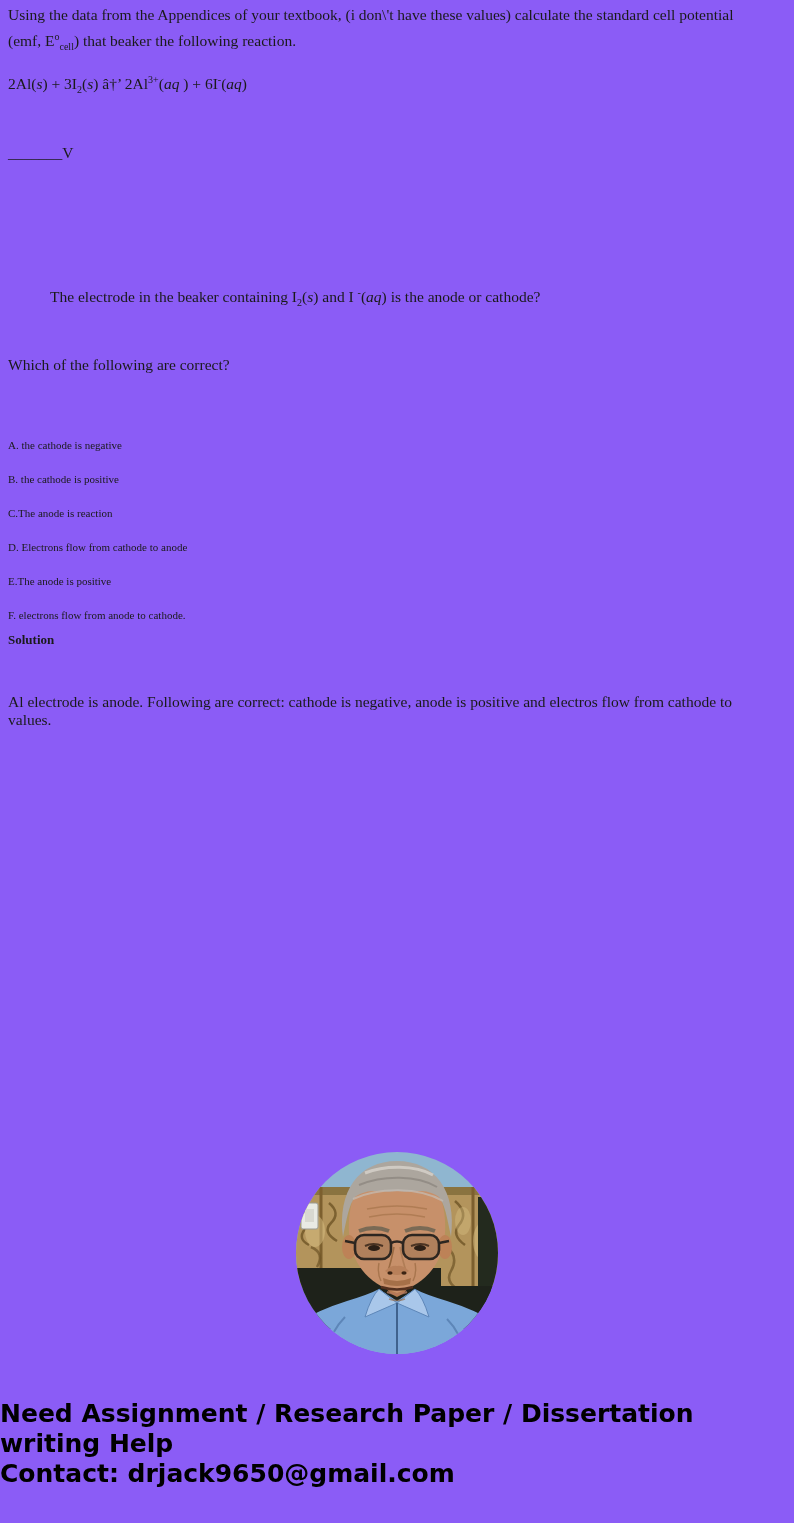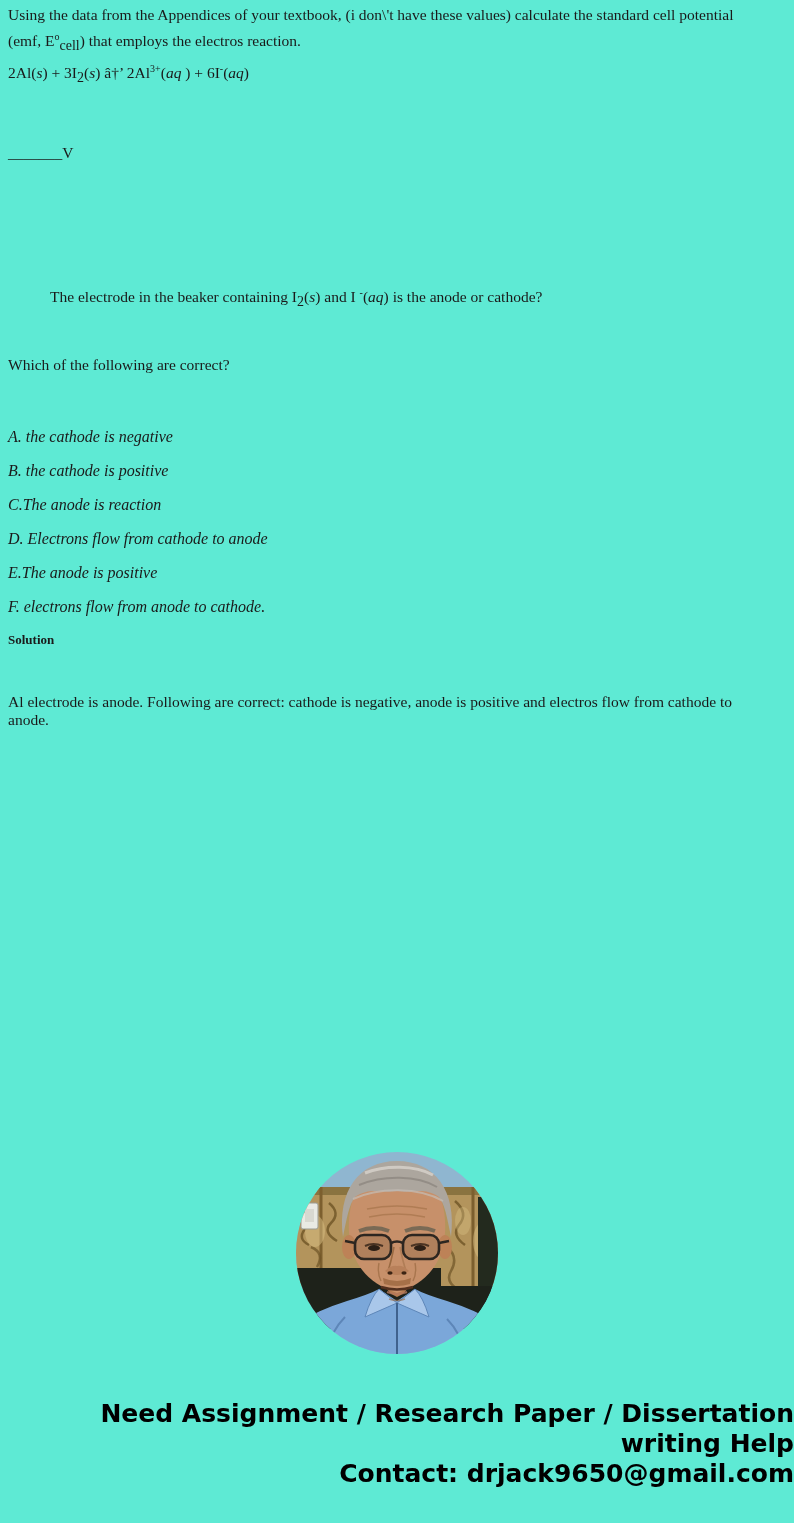--- a/index.html
+++ b/index.html
@@ -1,40 +1,40 @@
 <!DOCTYPE html>
 <html><head>
 <meta charset="utf-8">
 <style>
   html,body{margin:0;padding:0;background:#ffffff;}
-  .page{position:relative;width:794px;height:1523px;background:#5eead4;overflow:hidden;
+  .page{position:relative;width:794px;height:1523px;background:#8b5cf6;overflow:hidden;
         font-family:"Liberation Serif",serif;color:#1a1a1a;}
   .t{position:absolute;left:8px;margin:0;font-size:15.5px;line-height:22px;max-width:760px;}
   .intro{top:4px;}
-  .eq{top:58px;}
+  .eq{top:69px;}
   .blank{top:142px;letter-spacing:0;}
   .q2{top:209px;}
   .q3{top:282px;margin-left:42px;}
   .q4{top:354px;}
   .options{top:424px;position:absolute;left:8px;}
-  .opt{margin:4px 0 16px 0;font-size:16px;line-height:18px;font-style:italic;}
+  .opt{margin:12px 0 16px 0;font-size:11px;line-height:18px;}
   .sol-h{top:628px;font-size:13px;line-height:24px;font-weight:bold;}
   .sol-b{top:674px;line-height:18px;margin-top:19px;}
   sup{font-size:10px;}
-  sub{font-size:14px;}
+  sub{font-size:10px;}
   .avatar{position:absolute;left:295px;top:1151px;width:204px;height:204px;}
-  .footer{position:absolute;top:1399px;left:0;width:794px;text-align:right;color:#000;
+  .footer{position:absolute;top:1399px;left:0;width:794px;text-align:left;color:#000;
           font-family:"DejaVu Sans",sans-serif;font-weight:bold;font-size:25px;line-height:30px;}
 </style>
 </head>
 <body>
 
 <div class="page">
 
-  <p class="t intro"><span>Using the data from the Appendices of your textbook, (i don\'t have these values) calculate the standard cell potential</span><br><span>(emf, E</span><sup>o</sup><sub>cell</sub><span>) that employs the electros reaction.</span></p>
+  <p class="t intro"><span>Using the data from the Appendices of your textbook, (i don\'t have these values) calculate the standard cell potential</span><br><span>(emf, E</span><sup>o</sup><sub>cell</sub><span>) that beaker the following reaction.</span></p>
 
   <p class="t eq"><span>2Al(</span><i>s</i><span>) + 3I</span><sub>2</sub><span>(</span><i>s</i><span>) â†’ 2Al</span><sup>3+</sup><span>(</span><i>aq </i><span>) + 6I</span><sup>-</sup><span>(</span><i>aq</i><span>)</span></p>
 
   <p class="t blank">_______V</p>
 
 
   <p class="t q3"><span>The electrode in the beaker containing I</span><sub>2</sub><span>(</span><i>s</i><span>) and I </span><sup>-</sup><span>(</span><i>aq</i><span>) is the anode or cathode?</span></p>
 
   <p class="t q4">Which of the following are correct?</p>
 
@@ -42,21 +42,21 @@
     <p class="opt">A. the cathode is negative</p>
     <p class="opt">B. the cathode is positive</p>
     <p class="opt">C.The anode is reaction</p>
     <p class="opt">D. Electrons flow from cathode to anode</p>
     <p class="opt">E.The anode is positive</p>
     <p class="opt">F. electrons flow from anode to cathode.</p>
   </div>
 
   <h2 class="t sol-h">Solution</h2>
 
-  <p class="t sol-b"><span>Al electrode is anode. Following are correct: cathode is negative, anode is positive and electros flow from cathode to</span><br><span>anode.</span></p>
+  <p class="t sol-b"><span>Al electrode is anode. Following are correct: cathode is negative, anode is positive and electros flow from cathode to</span><br><span>values.</span></p>
 
   <div class="avatar">
     <svg width="204" height="204" viewBox="0 0 204 204">
       <defs>
           <clipPath id="avclip">
             <circle cx="102" cy="102" r="101"></circle>
           </clipPath>
         </defs>
       <g clip-path="url(#avclip)">
         <rect width="204" height="204" fill="#8fb6d0"></rect>

